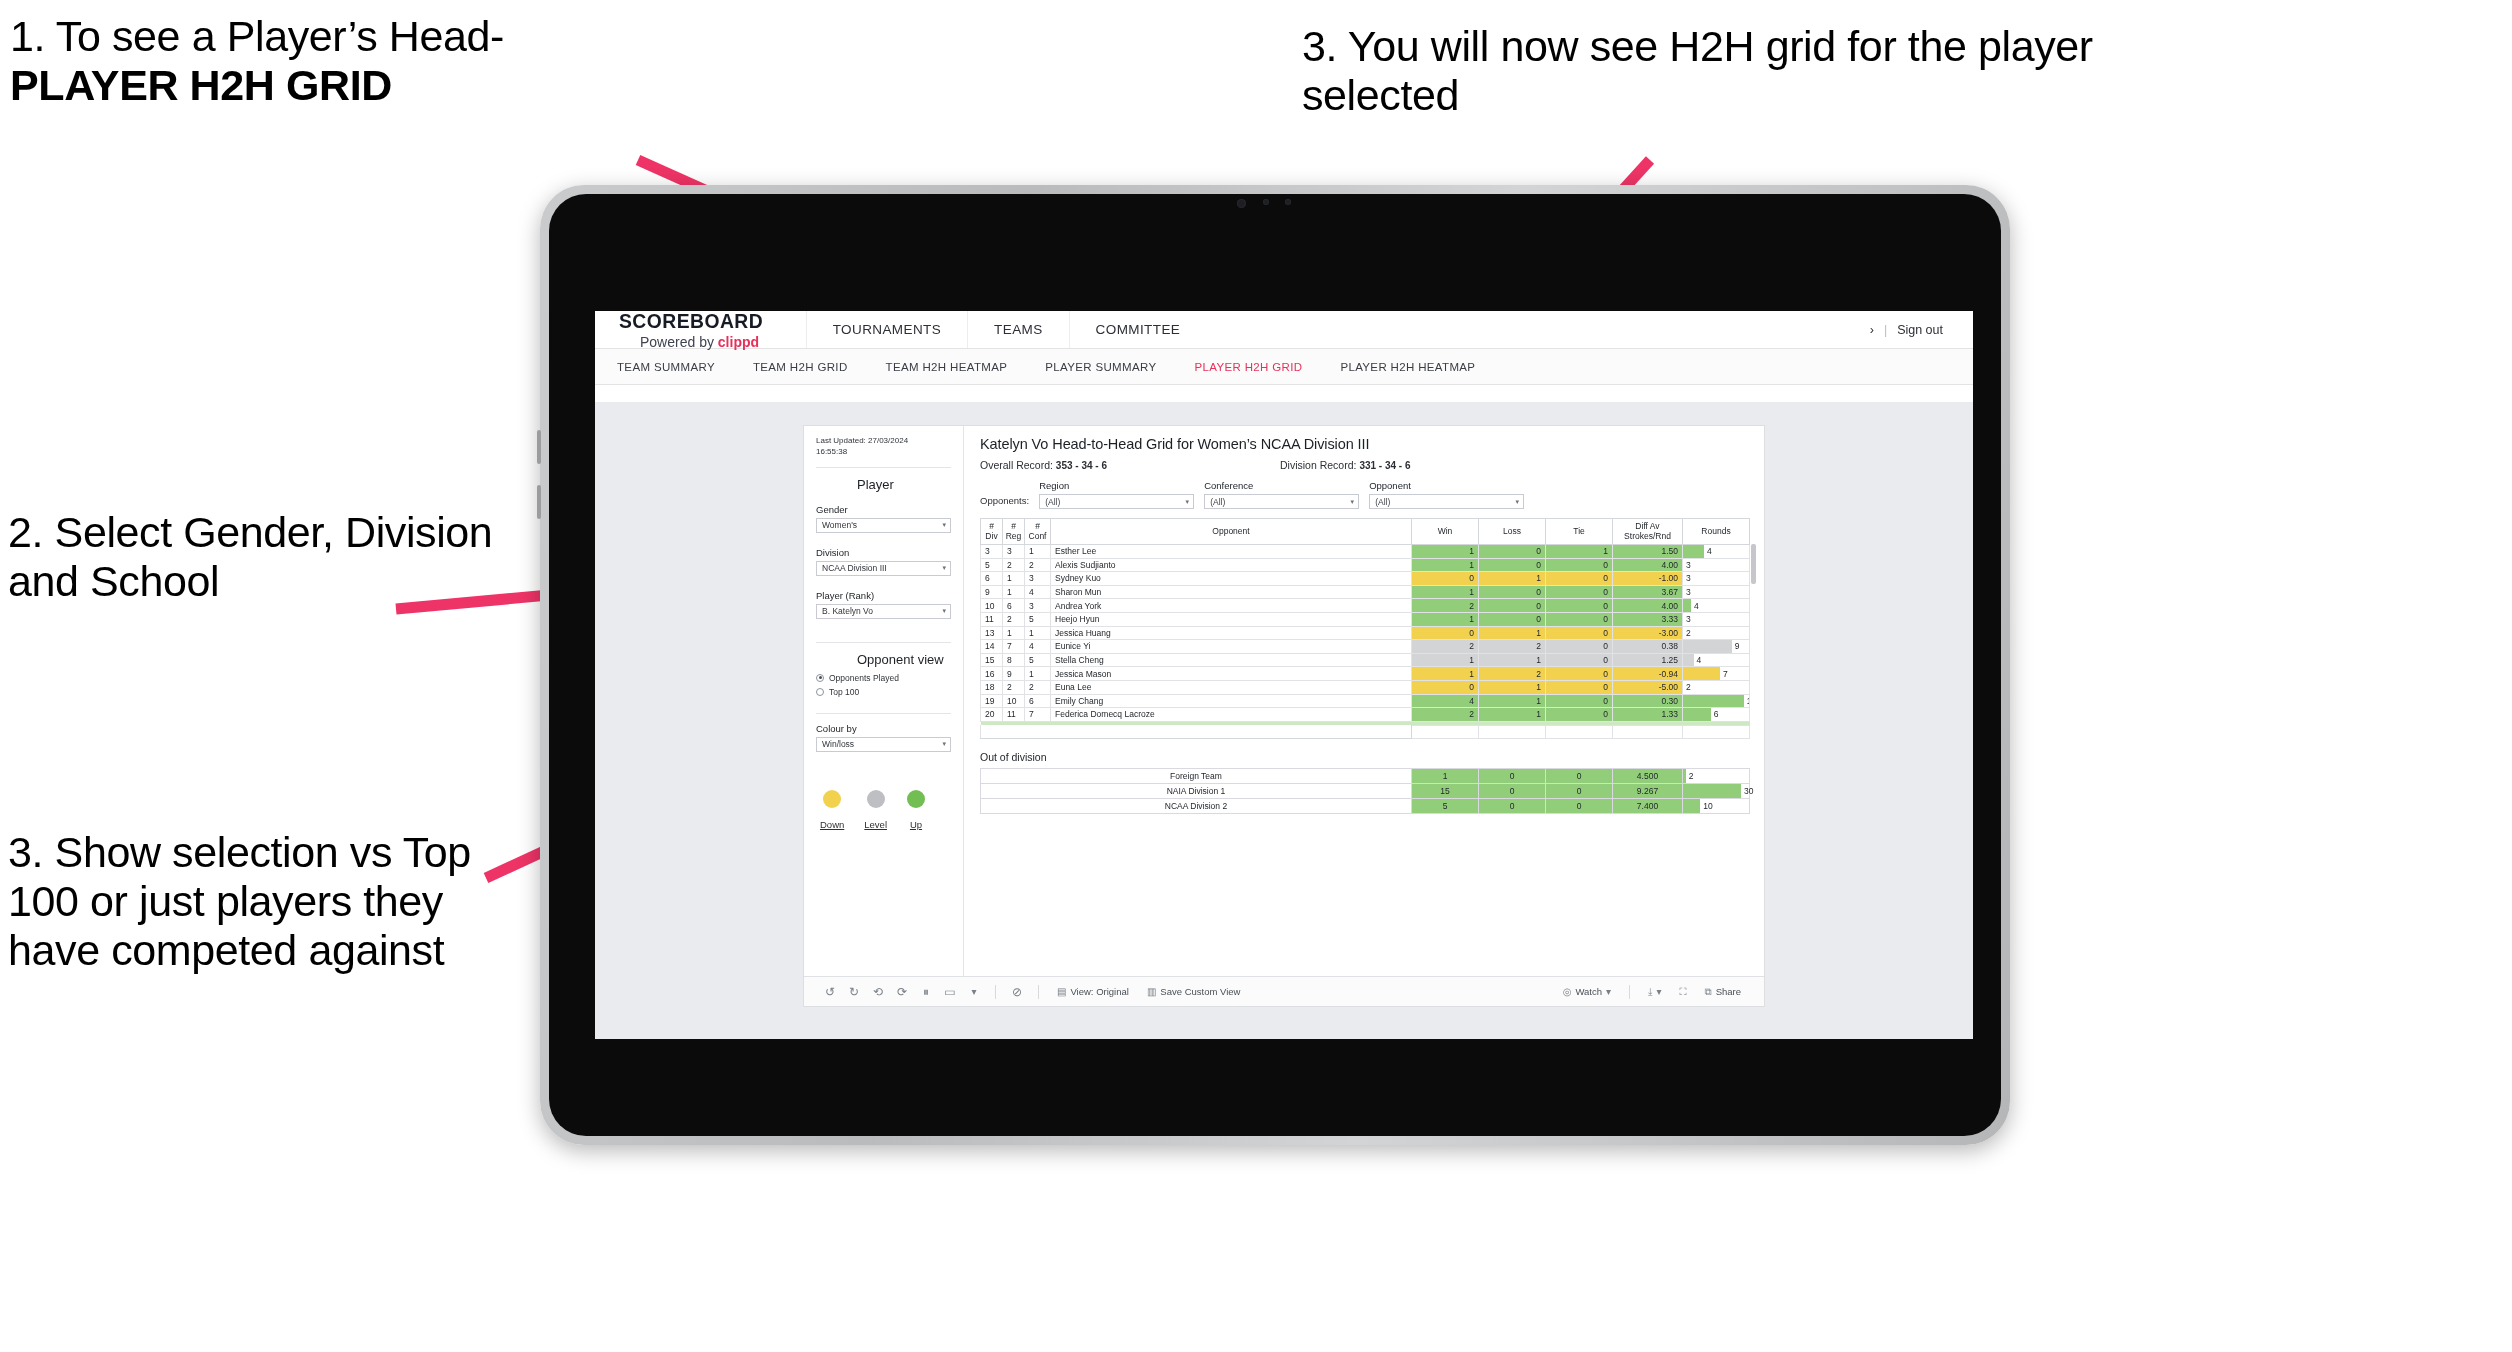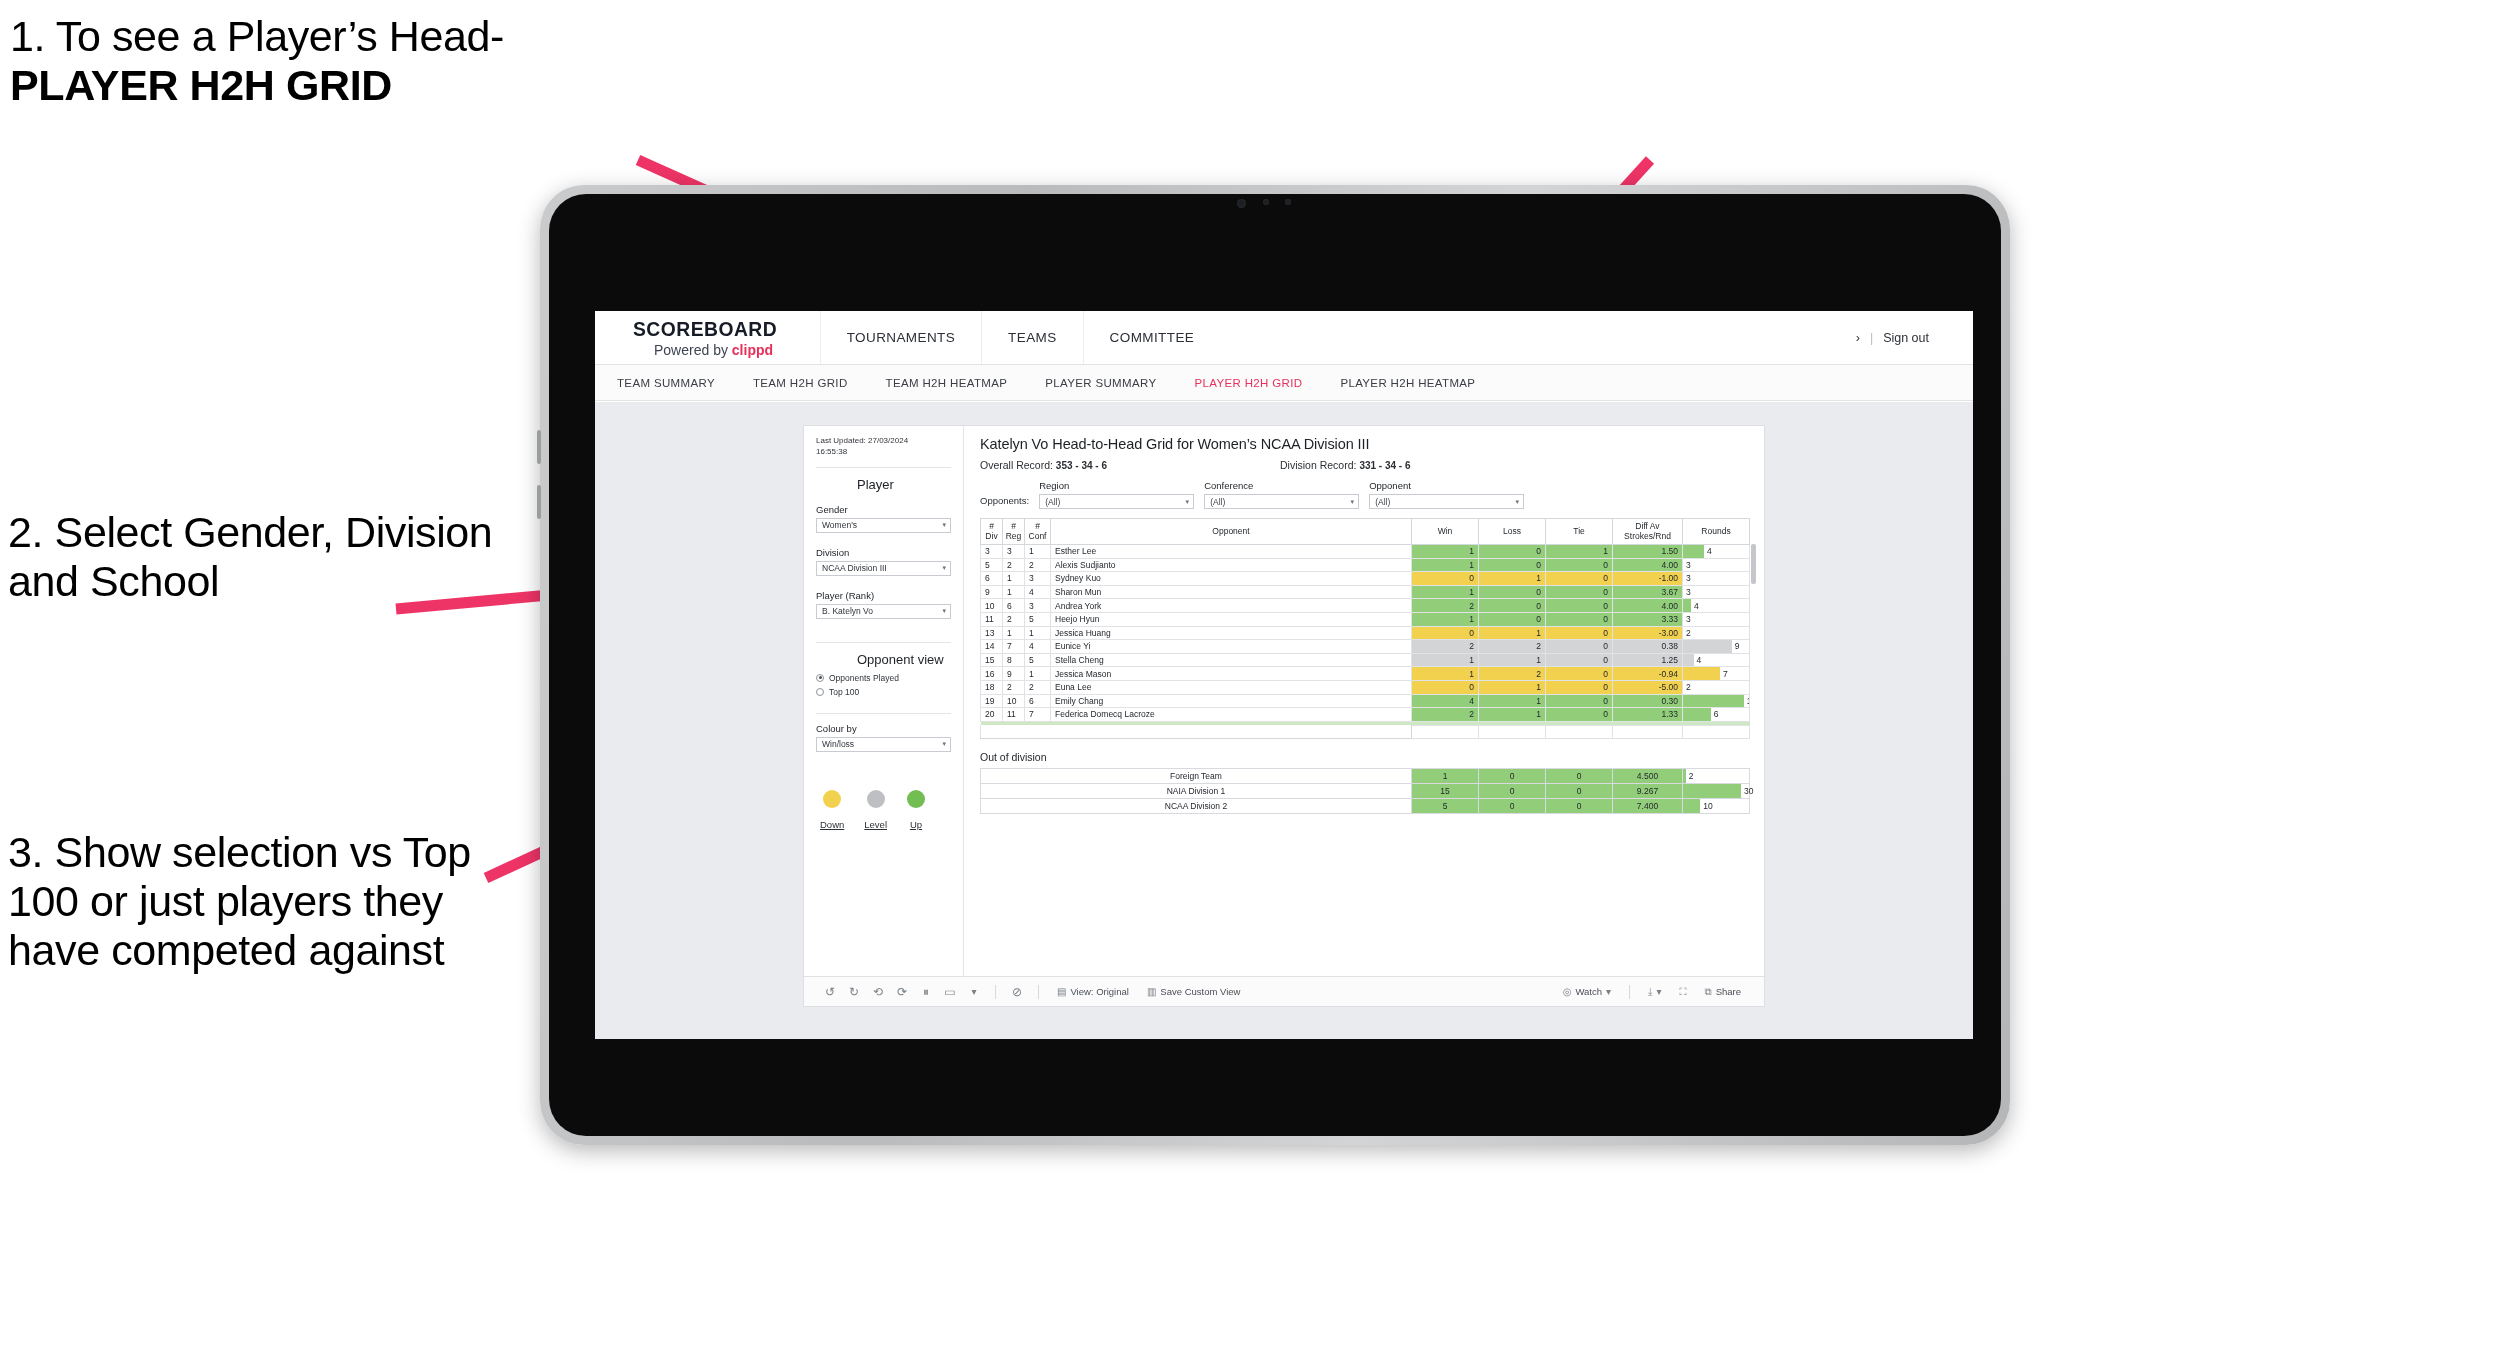--- a/index.html
+++ b/index.html
@@ -48,22 +48,22 @@
   .side-btn { position:absolute; background:#9a9c9e; border-radius:2px; }
 
   #screen {
     position:absolute; left: 46px; top: 117px;
     width: 1378px; height: 728px;
     background:#ffffff; overflow:hidden;
   }
 
   
   .app-topbar {
-    height: 54px; background:#ffffff; border-bottom:1px solid #e3e3e3;
-    display:flex; align-items:center; padding: 0 38px;
+    height: 38px; background:#ffffff; border-bottom:1px solid #e3e3e3;
+    display:flex; align-items:center; padding: 0 24px;
     position:relative;
   }
   .logo-block { display:flex; flex-direction:column; justify-content:center; padding-right:30px;}
   .logo-main {
     font-family:"Liberation Sans", sans-serif;
     font-weight:bold; font-size:21px; letter-spacing:0.5px; color:#161b26;
     line-height:1; transform: scaleX(0.92); transform-origin:left center;
   }
   .logo-sub { font-size:14px; color:#3d4351; margin-top:3px;margin-left:21px; }
   .logo-sub .brand { color:#e8305a; font-weight:bold; }
@@ -195,20 +195,21 @@
 
   <div class="callout" id="callout-1">
     <div>1. To see a Player’s Head-</div>
     <div class="strong">PLAYER H2H GRID</div>
   </div>
 
   <div class="callout" id="callout-2">2. Select Gender, Division and School</div>
 
   <div class="callout" id="callout-3">3. Show selection vs Top 100 or just players they have competed against</div>
 
+  <div class="callout" id="callout-4">3. You will now see H2H grid for the player selected</div>
 
   <svg class="arrow" style="left:630px; top:150px; width:520px; height:220px;" viewBox="0 0 520 220">
     <path d="M 8 10 L 420 195" stroke="#ee3467" stroke-width="11" fill="none"></path>
     <path d="M 452 212 L 400 168 L 412 196 L 392 206 Z" fill="#ee3467"></path>
   </svg>
 
   <svg class="arrow" style="left:390px; top:555px; width:460px; height:70px;" viewBox="0 0 460 70">
     <path d="M 6 54 L 390 19" stroke="#ee3467" stroke-width="11" fill="none"></path>
     <path d="M 432 14 L 372 4 L 386 22 L 372 38 Z" fill="#ee3467"></path>
   </svg>

